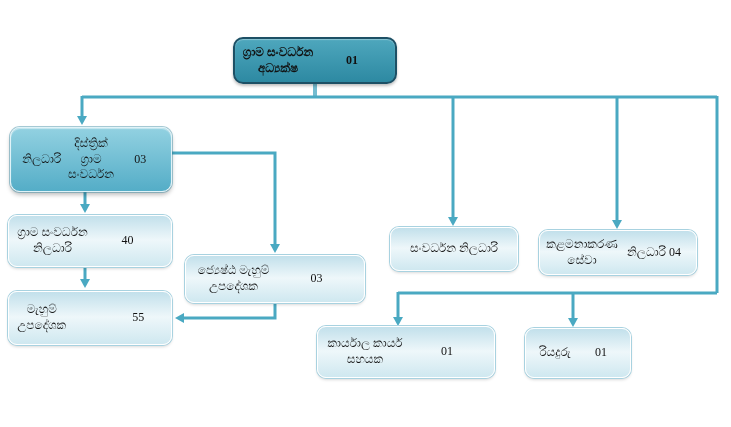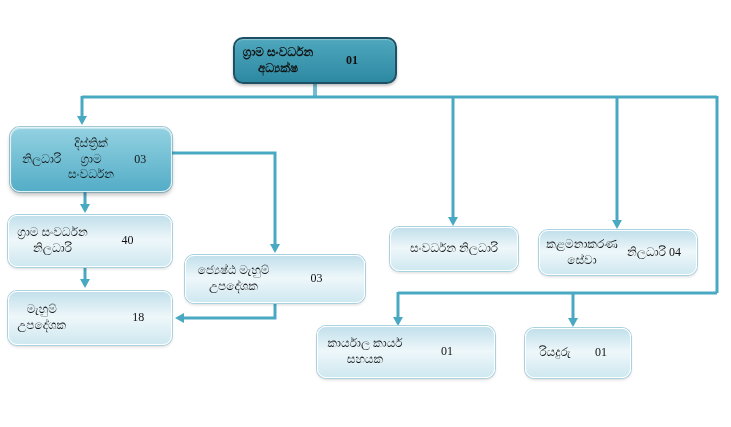--- a/index.html
+++ b/index.html
@@ -119,21 +119,21 @@
     <div class="ln">03</div>
   </div>
 
   <div class="box light" style="left:8px; top:215px; width:164px; height:52px;">
     <div class="ln">ග්‍රාම සංවර්ධන නිලධාරි</div>
     <div class="ln">40</div>
   </div>
 
   <div class="box light" style="left:8px; top:291px; width:164px; height:54px;gap:43px;">
     <div class="ln">මැහුම් උපදේශක</div>
-    <div class="ln">18</div>
+    <div class="ln">55</div>
   </div>
 
   <div class="box light" style="left:185px; top:255px; width:180px; height:48px;">
     <div class="ln">ජ්‍යෙෂ්ඨ මැහුම් උපදේශක</div>
     <div class="ln">03</div>
   </div>
 
   <div class="box light" style="left:390px; top:227px; width:128px; height:44px;font-family:Liberation Serif, serif;">
     <div class="ln">සංවර්ධන නිලධාරි</div>
   </div>

